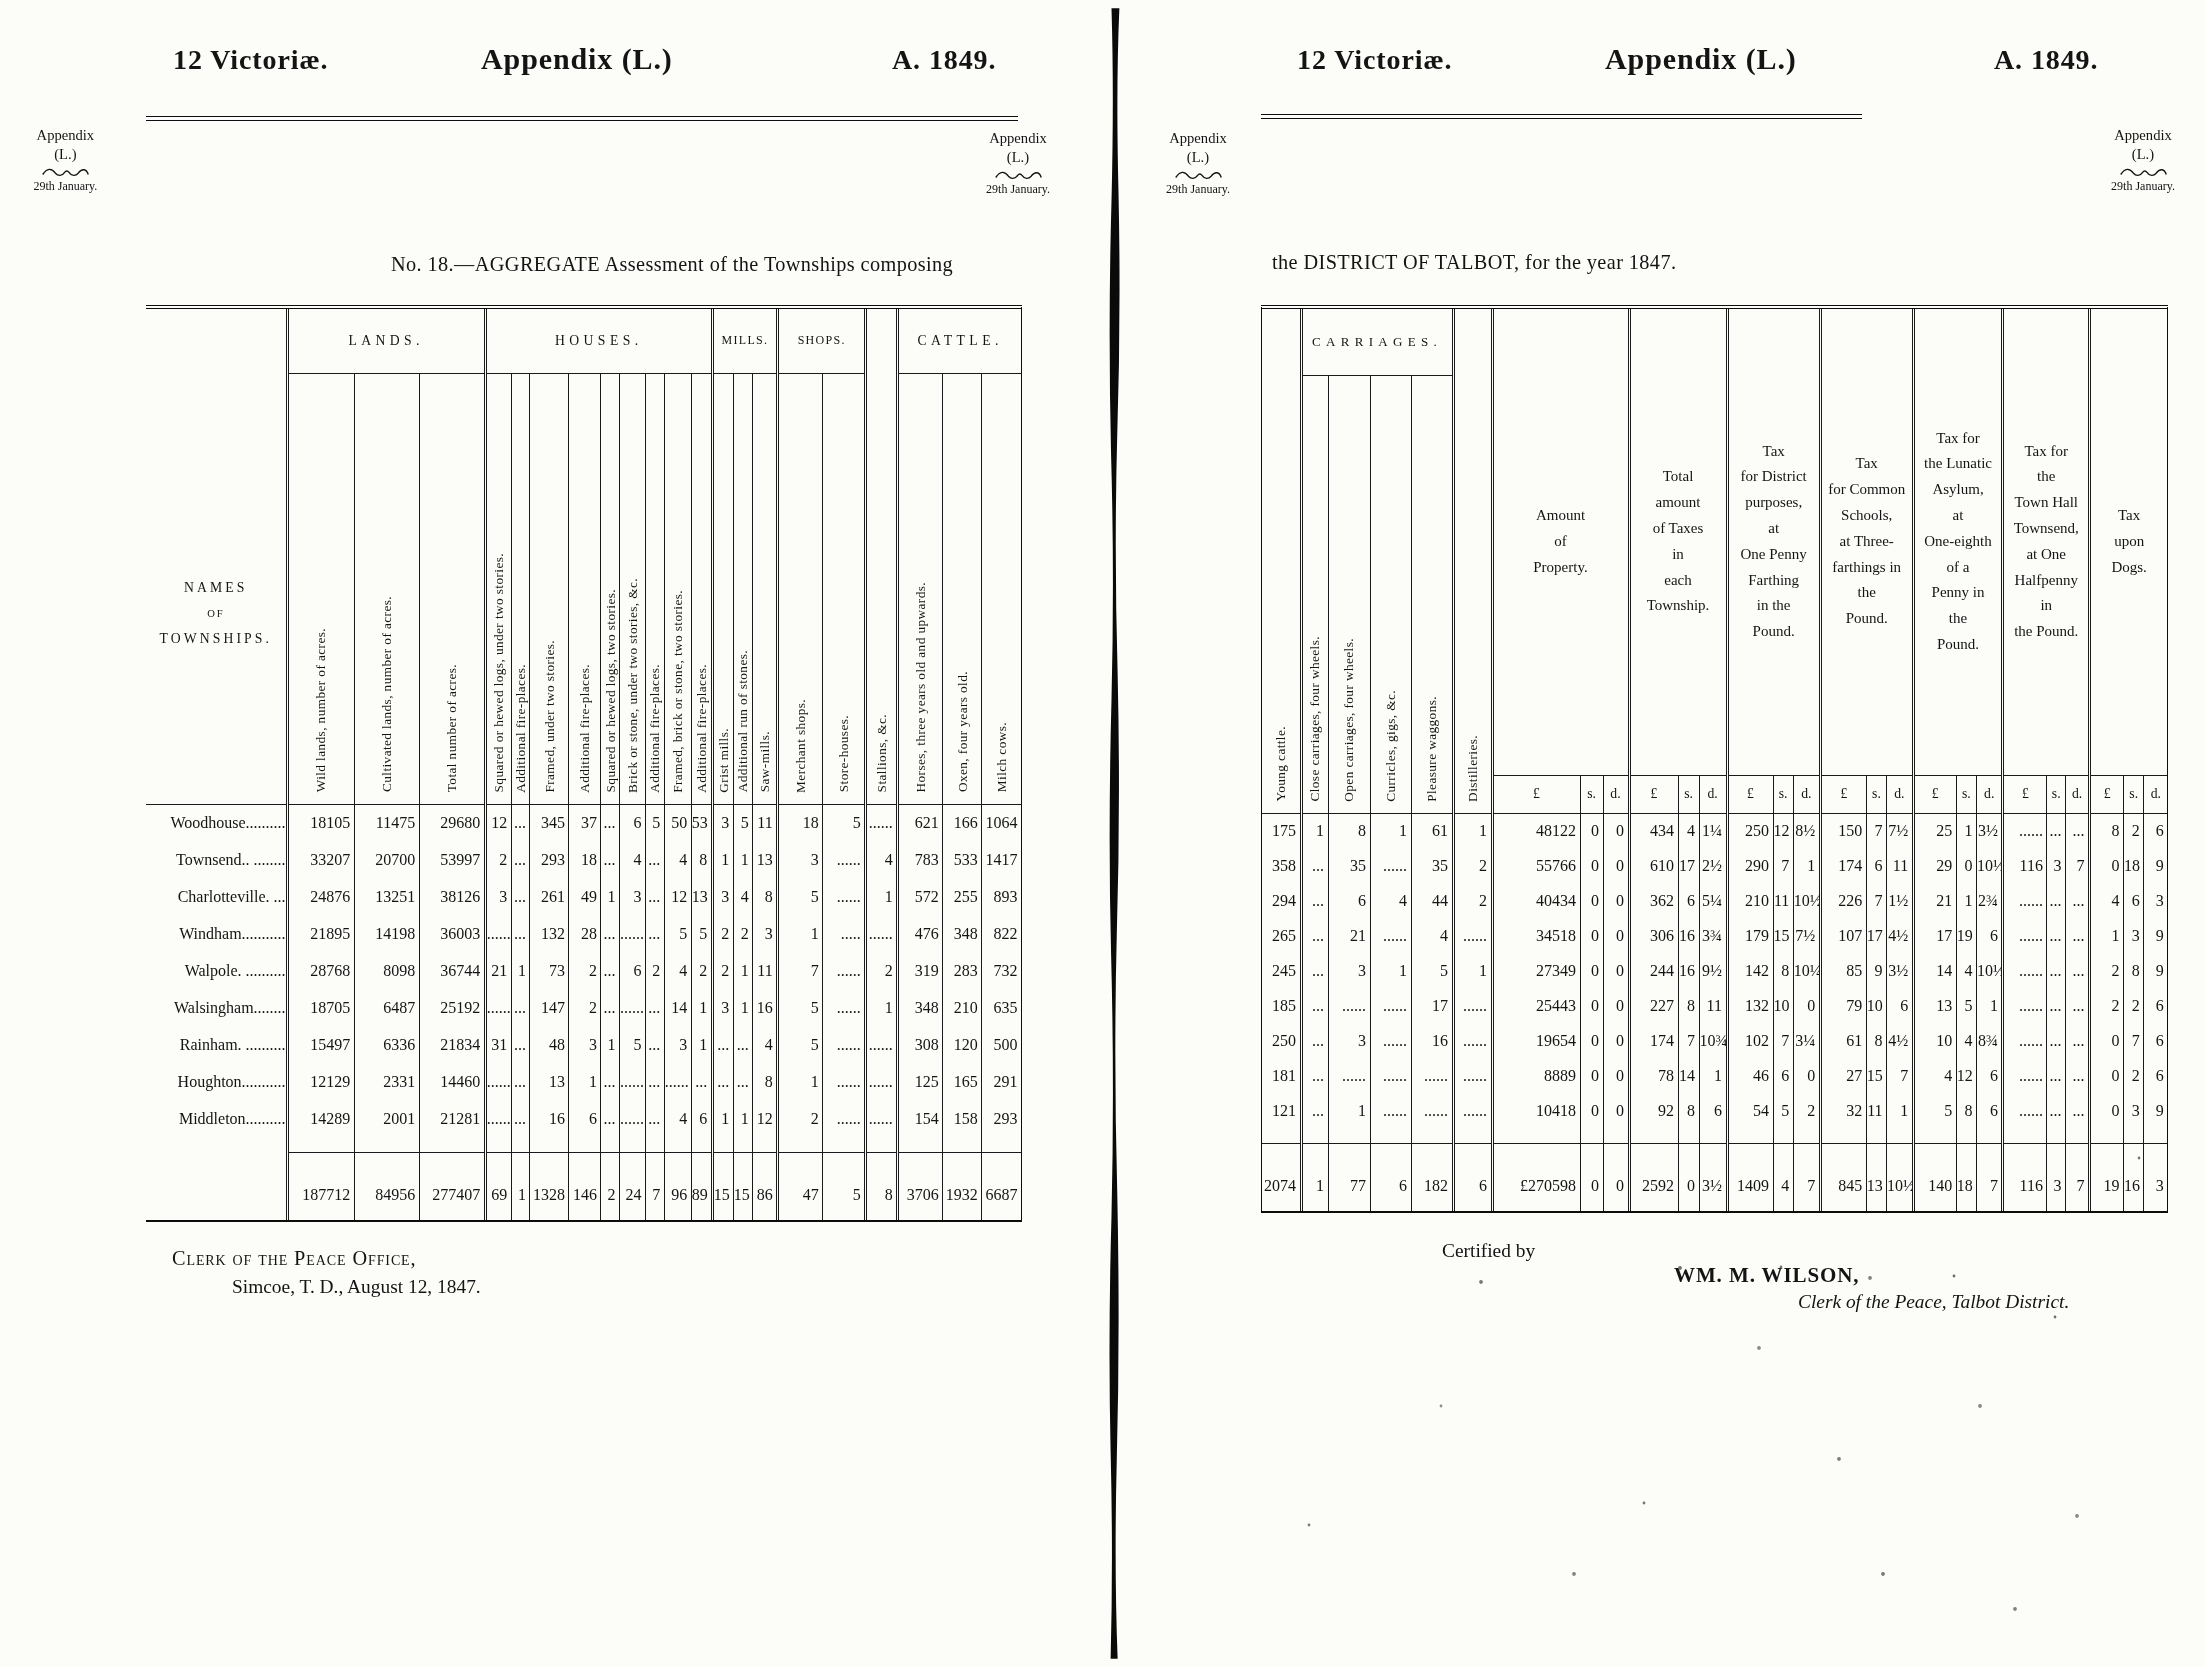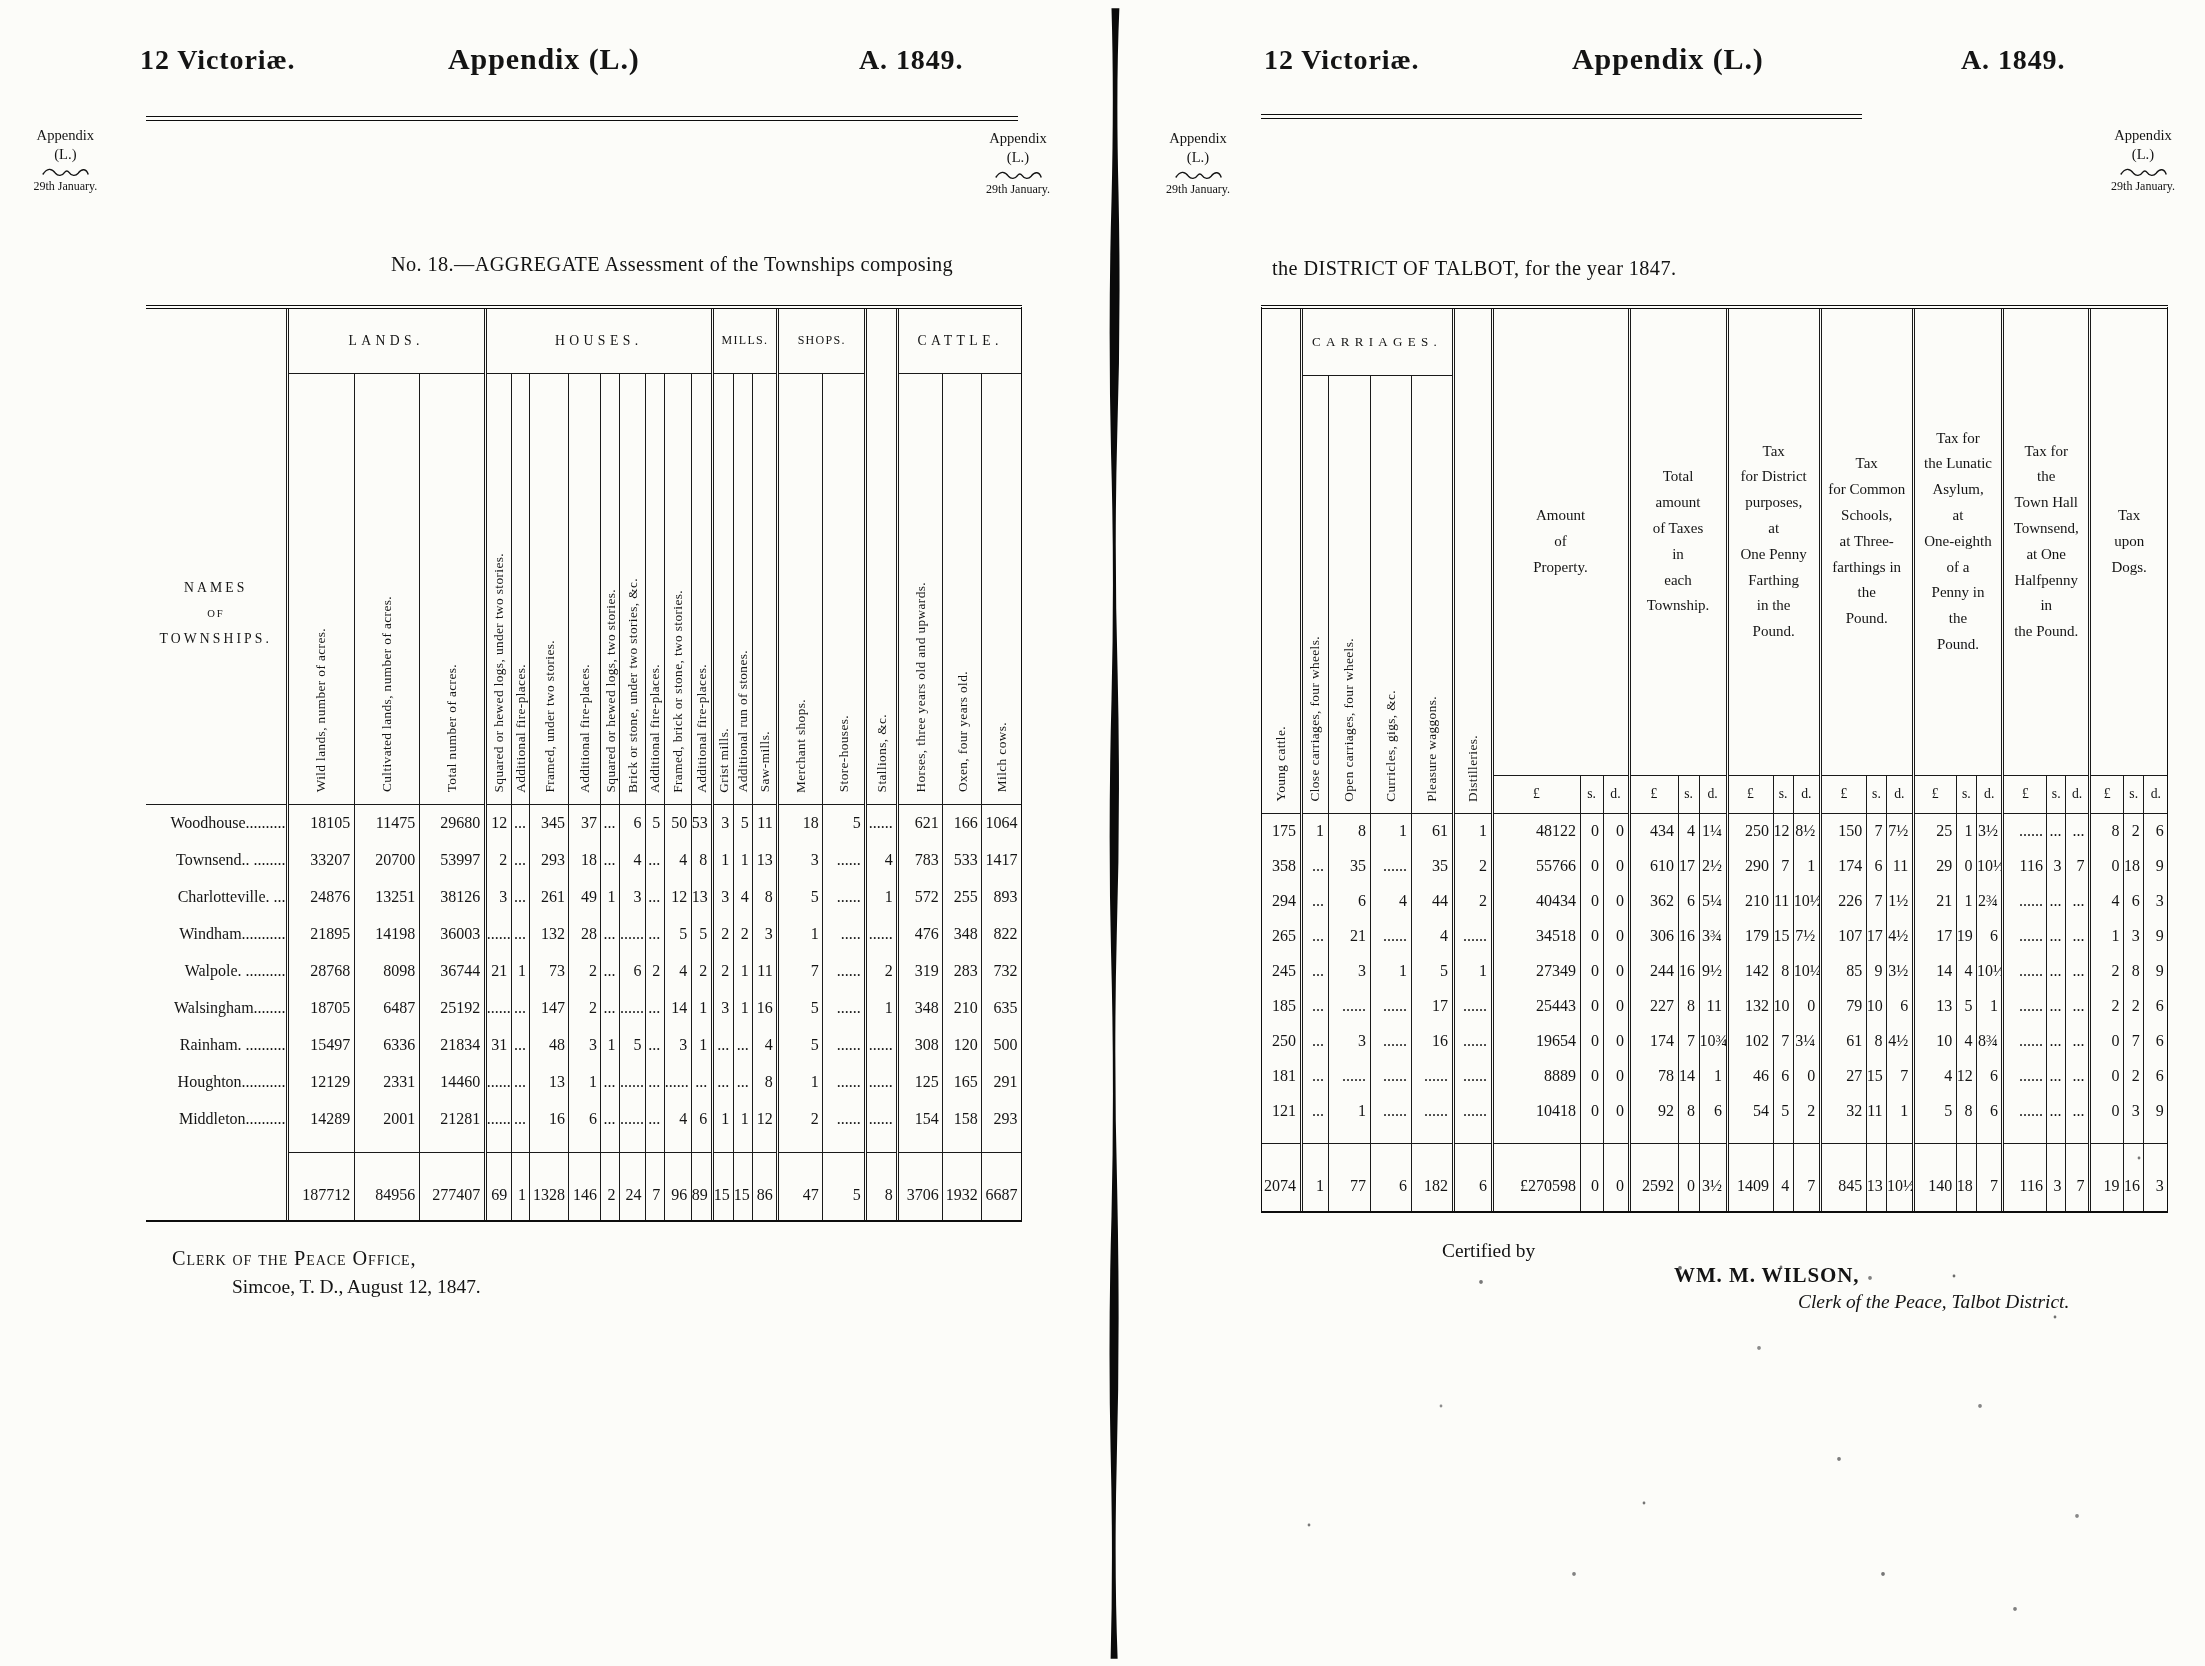--- a/index.html
+++ b/index.html
@@ -1,21 +1,21 @@
 <!DOCTYPE html>
 <html style="font-size:7px"><head>
 <meta charset="utf-8">
 <style>
   html,body{margin:0;padding:0;}
   body{width:2205px;height:1667px;overflow:hidden;background:#e8e8e4;
        font-family:"Liberation Serif","DejaVu Serif",serif;color:#141414;}
   #canvas{position:relative;width:2205px;height:1667px;background:#fcfcf9;}
 
   .abs{position:absolute;}
-  .hdr{font-weight:bold;font-size:28px;letter-spacing:0.9px;white-space:nowrap;}
+  .hdr{font-weight:bold;font-size:28px;letter-spacing:0.9px;white-space:nowrap;margin-left:33px;}
   .hdr-center{font-size:30px;}
   .page-rule{height:3.1px;border-top:1.8px solid #0d0d0d;border-bottom:1.3px solid #0d0d0d;}
   .title{font-size:20.3px;white-space:nowrap;letter-spacing:0.4px;}
 
   .mn{width:106px;text-align:center;font-size:14.6px;line-height:1.3;}
   .mn .date{font-size:12px;margin-top:0.9px;}
   .mn svg{display:block;margin:2.7px auto 0 auto;}
 
   
   .twrap{position:absolute;border-top:4.9px double #0d0d0d;border-bottom:2.7px solid #0d0d0d;
@@ -429,21 +429,21 @@
 
   <div class="abs mn" style="left:2090px;top:126px;">
     <div>Appendix</div>
     <div>(L.)</div>
     <svg width="49" height="11.5" viewBox="0 0 112 26">
         <path d="M4,17 C14,2 24,2 33,14 C39,21 48,21 54,12 C57,8 61,8 64,12 C70,21 79,21 85,14 C94,2 104,4 108,17" stroke="#141414" stroke-width="3.2" fill="none"></path>
       </svg>
     <div class="date">29th January.</div>
   </div>
 
-  <div class="abs title" style="left:1272px;top:251px;margin-top:6px;">the DISTRICT OF TALBOT, for the year 1847.</div>
+  <div class="abs title" style="left:1272px;top:251px;">the DISTRICT OF TALBOT, for the year 1847.</div>
 
   <div class="twrap" id="rt-wrap" style="left:1261px;top:305px;">
   <table style="width:905px;">
     <colgroup>
       <col style="width:39px">
           <col style="width:27px">
           <col style="width:42px">
           <col style="width:41px">
           <col style="width:42px">
           <col style="width:39px">

